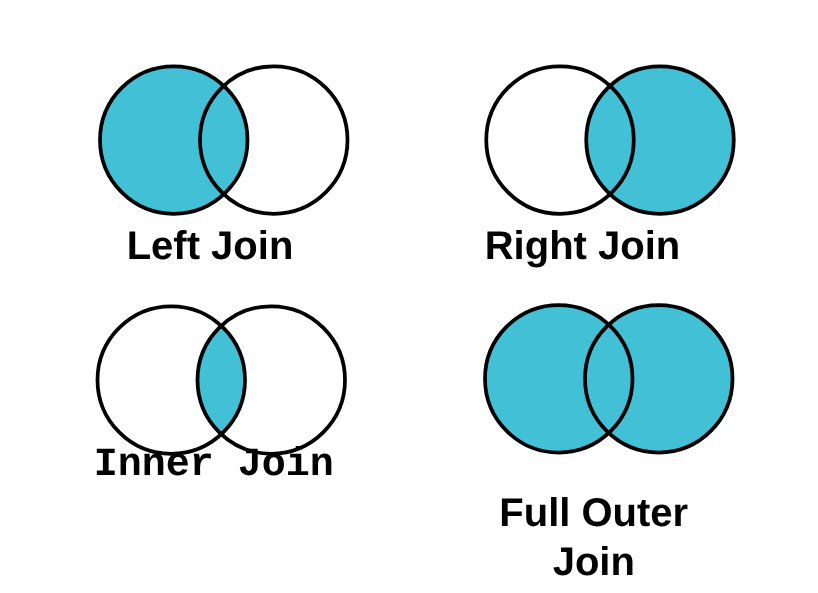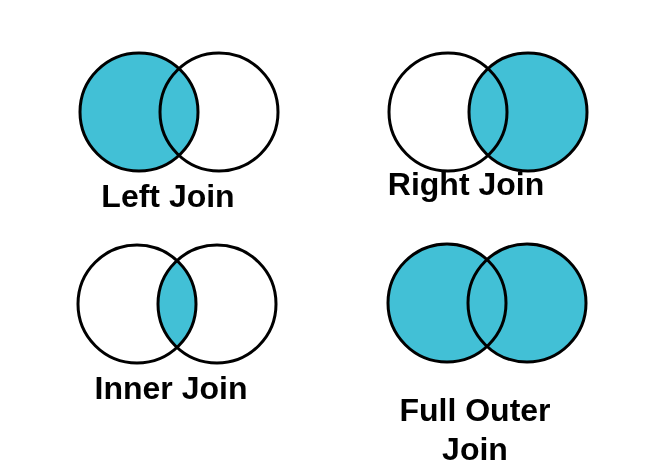--- a/index.html
+++ b/index.html
@@ -30,22 +30,22 @@
     position: absolute;
     transform: translateX(-50%);
     font-weight: 700;
     font-size: 32px;
     line-height: 32px;
     color: #000000;
     white-space: nowrap;
     text-align: center;
   }
   #label-0 { left: 168px; top: 180px; }
-  #label-1 { left: 466px; top: 168px; text-align: center; }
-  #label-2 { left: 171px; top: 372px; }
+  #label-1 { left: 466px; top: 180px; text-align: center; }
+  #label-2 { left: 171px; top: 356px; font-family: Liberation Mono, monospace; }
   #label-3 {
     left: 475px; top: 391px;
     width: 200px;
     white-space: normal;
     line-height: 39px;
   }
 </style>
 </head>
 <body>
 

